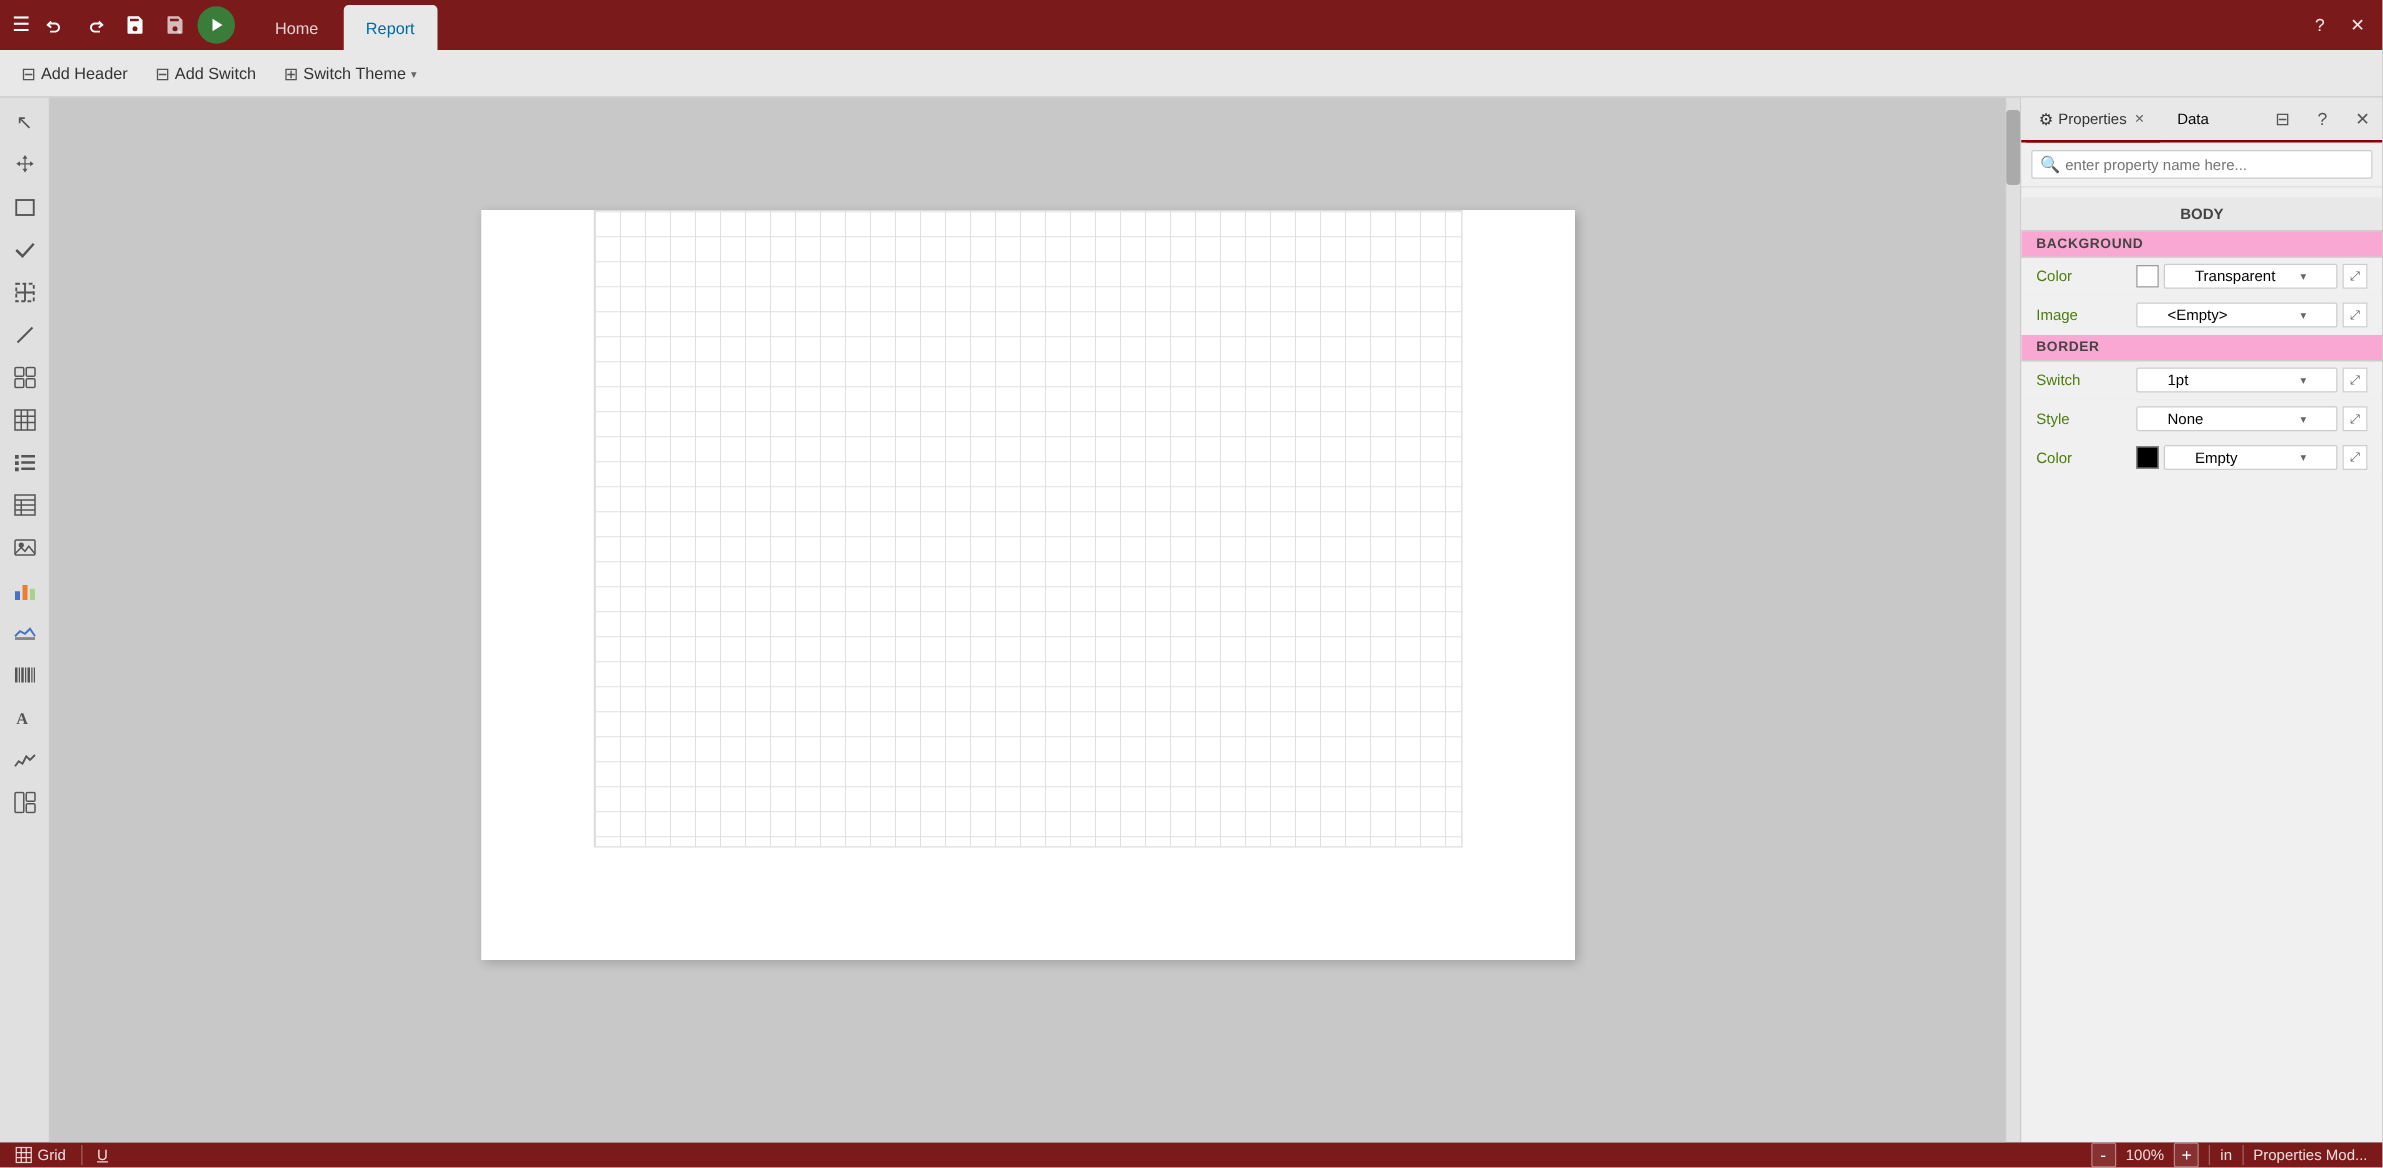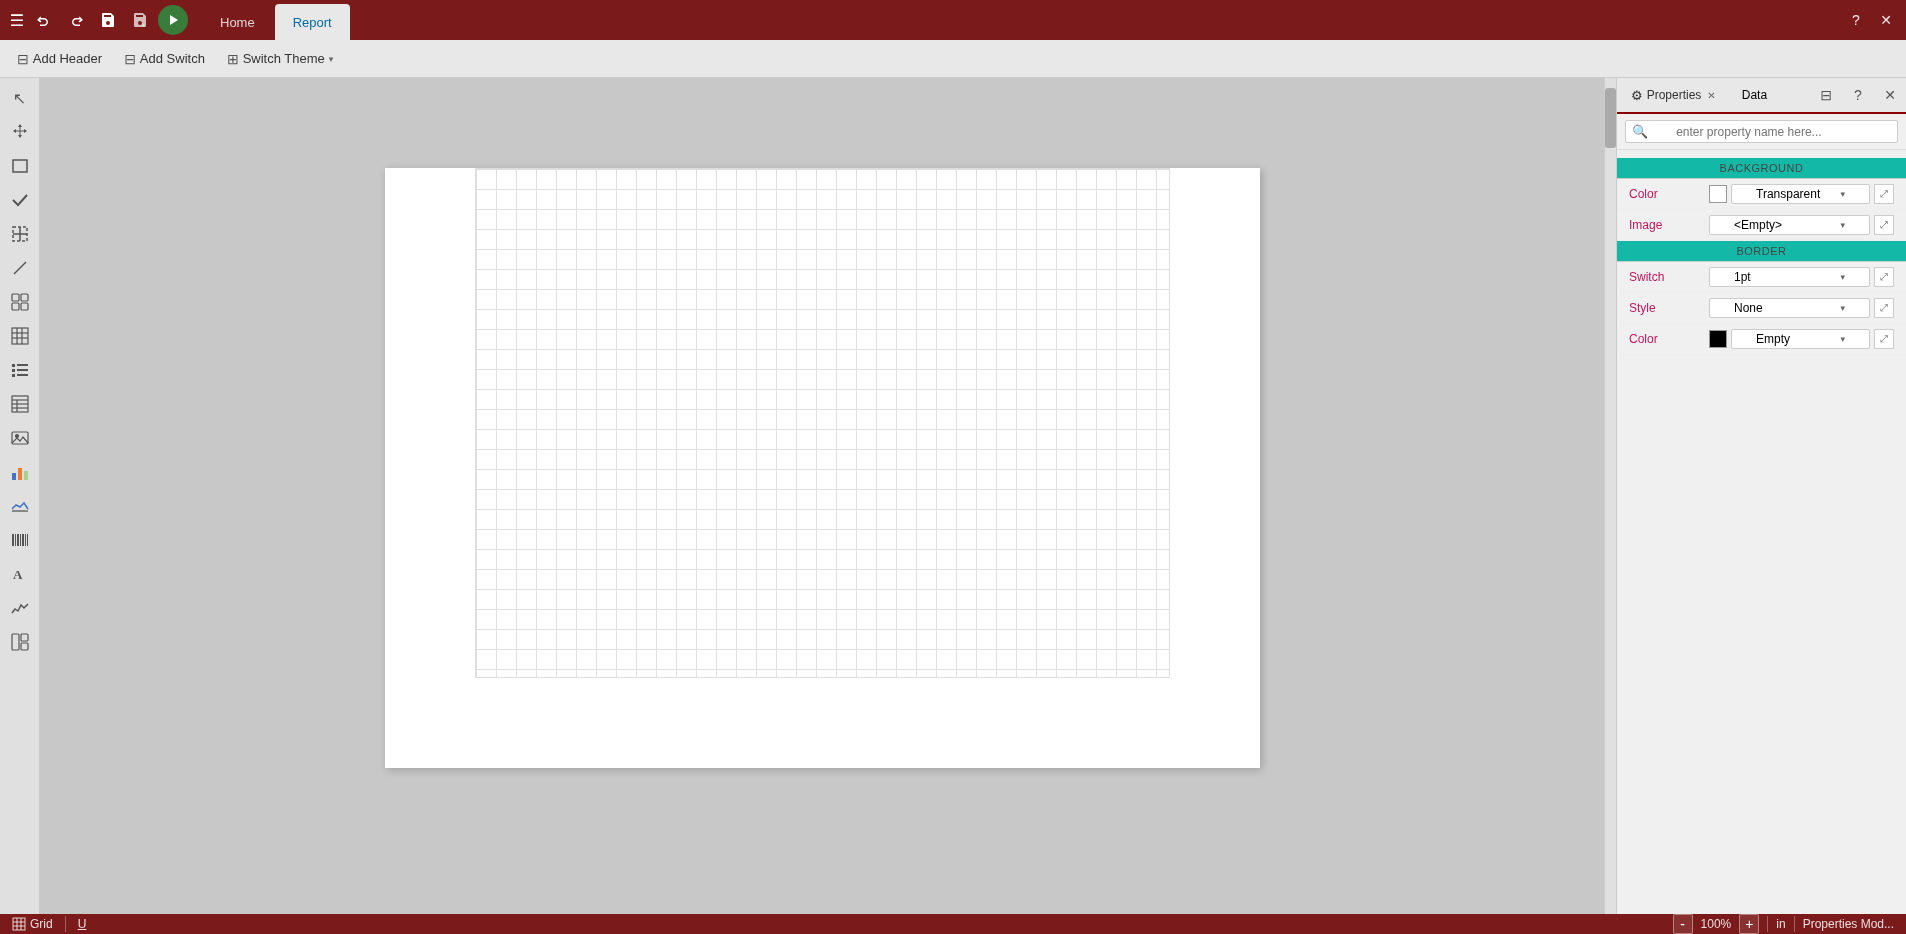--- a/index.html
+++ b/index.html
@@ -152,41 +152,41 @@
       padding: 6px 8px;
       border-bottom: 1px solid #ddd;
     }
     .search-input-wrap {
       display: flex; align-items: center;
       border: 1px solid #ccc; background: white;
       padding: 3px 6px; border-radius: 2px;
     }
     .search-input-wrap input {
       border: none; outline: none; background: transparent;
-      font-size: 12px; color: #666; width: 100%; margin-left: 24px;
+      font-size: 12px; color: #666; width: 100%;
     }
 
     
     .properties-body { padding: 8px 0; overflow-y: auto; flex: 1; }
     .section-header {
-      font-size: 11px; font-weight: normal; color: #444;
-      background: #14b8a6; padding: 4px 12px;
-      border-bottom: 1px solid #ccc; letter-spacing: 0.5px; text-align: center;
+      font-size: 11px; font-weight: bold; color: #444;
+      background: #f9a8d4; padding: 4px 12px;
+      border-bottom: 1px solid #ccc; letter-spacing: 0.5px;
     }
     .prop-body-title {
       text-align: center; font-weight: 600; font-size: 12px;
       color: #444; padding: 6px; background: #e8e8e8;
       border-bottom: 1px solid #ccc;
     }
     .prop-row {
       display: flex; align-items: center;
       padding: 5px 12px; border-bottom: 1px solid #eee;
       min-height: 30px;
     }
-    .prop-label { width: 80px; font-size: 12px; color: #be185d; flex-shrink: 0; }
+    .prop-label { width: 80px; font-size: 12px; color: #4d7c0f; flex-shrink: 0; }
     .prop-value { flex: 1; display: flex; align-items: center; gap: 4px; }
     .prop-select {
       flex: 1; display: flex; align-items: center;
       border: 1px solid #ccc; background: white;
       padding: 2px 24px; border-radius: 2px; font-size: 12px;
       cursor: pointer; justify-content: space-between;
       min-width: 0;
     }
     .prop-select-arrow { font-size: 9px; color: #666; }
     .color-swatch {
@@ -422,20 +422,21 @@
 
     <div class="search-box">
       <div class="search-input-wrap">
         <span style="color:#aaa; font-size:13px; margin-right:4px;">🔍</span>
         <input type="text" placeholder="enter property name here..." style="">
       </div>
     </div>
 
     <div class="properties-body">
 
+      <div class="prop-body-title">BODY</div>
 
       <div class="section-header">BACKGROUND</div>
 
       <div class="prop-row">
         <div class="prop-label">Color</div>
         <div class="prop-value">
           <div class="color-swatch" style="background: white; border: 1px solid #999;"></div>
           <div class="prop-select">
             <span>Transparent</span>
             <span class="prop-select-arrow">▾</span>

